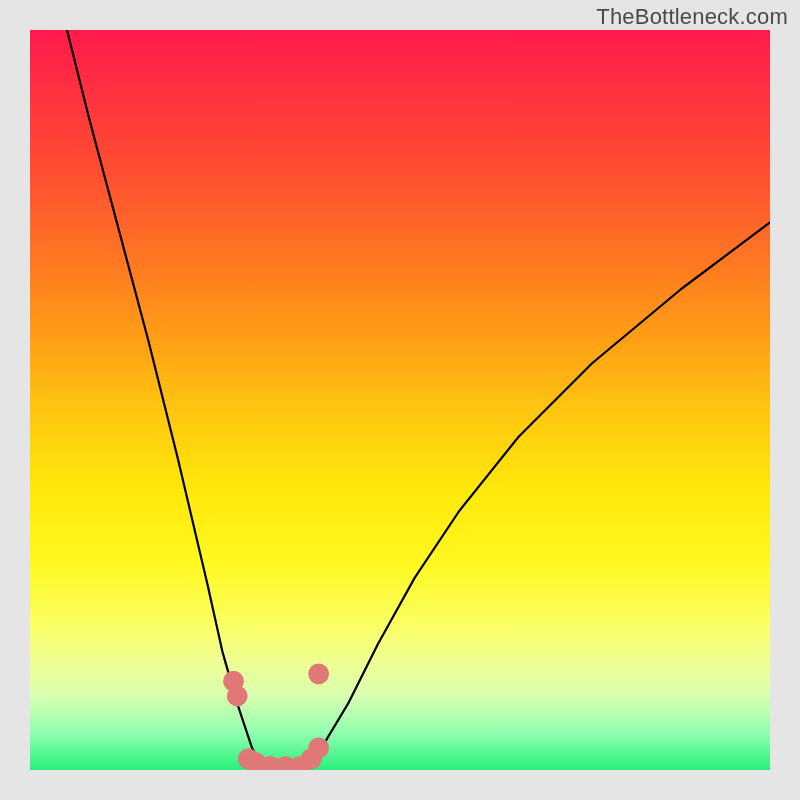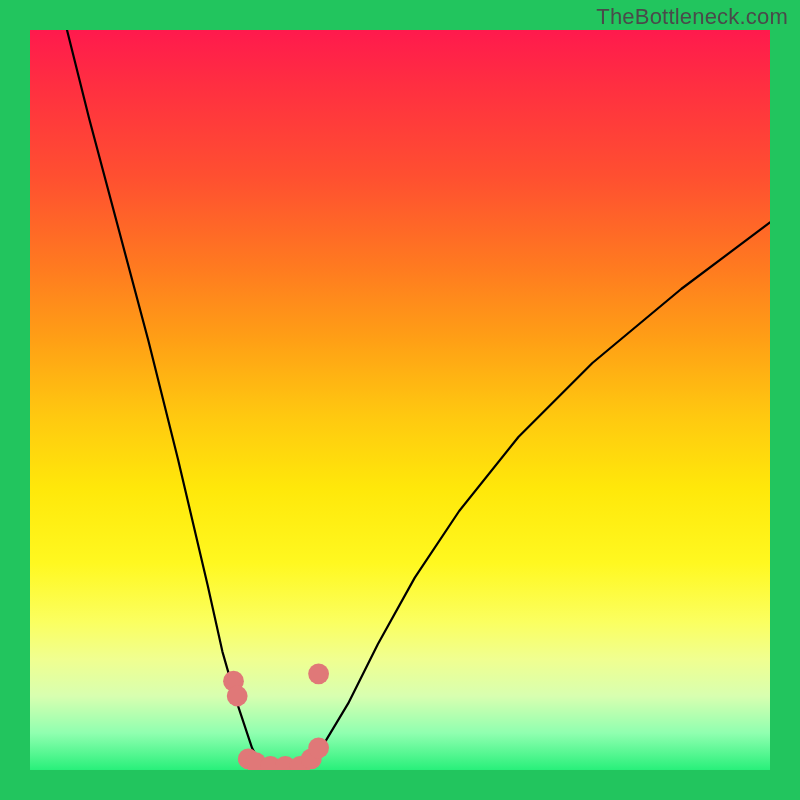--- a/index.html
+++ b/index.html
@@ -1,21 +1,21 @@
 <!DOCTYPE html>
 <html><head>
 <meta charset="utf-8">
 <style>
   * { margin: 0; padding: 0; box-sizing: border-box; }
   html, body { width: 800px; height: 800px; overflow: hidden; background: #000; }
   .frame {
     position: relative;
     width: 800px;
     height: 800px;
-    background: #22c55e;
+    background: #e5e5e5;
   }
   .plot-area {
     position: absolute;
     left: 30px;
     top: 30px;
     width: 740px;
     height: 740px;
     background: linear-gradient(to bottom,
       #ff1a4d 0%,
       #ff3040 8%,

